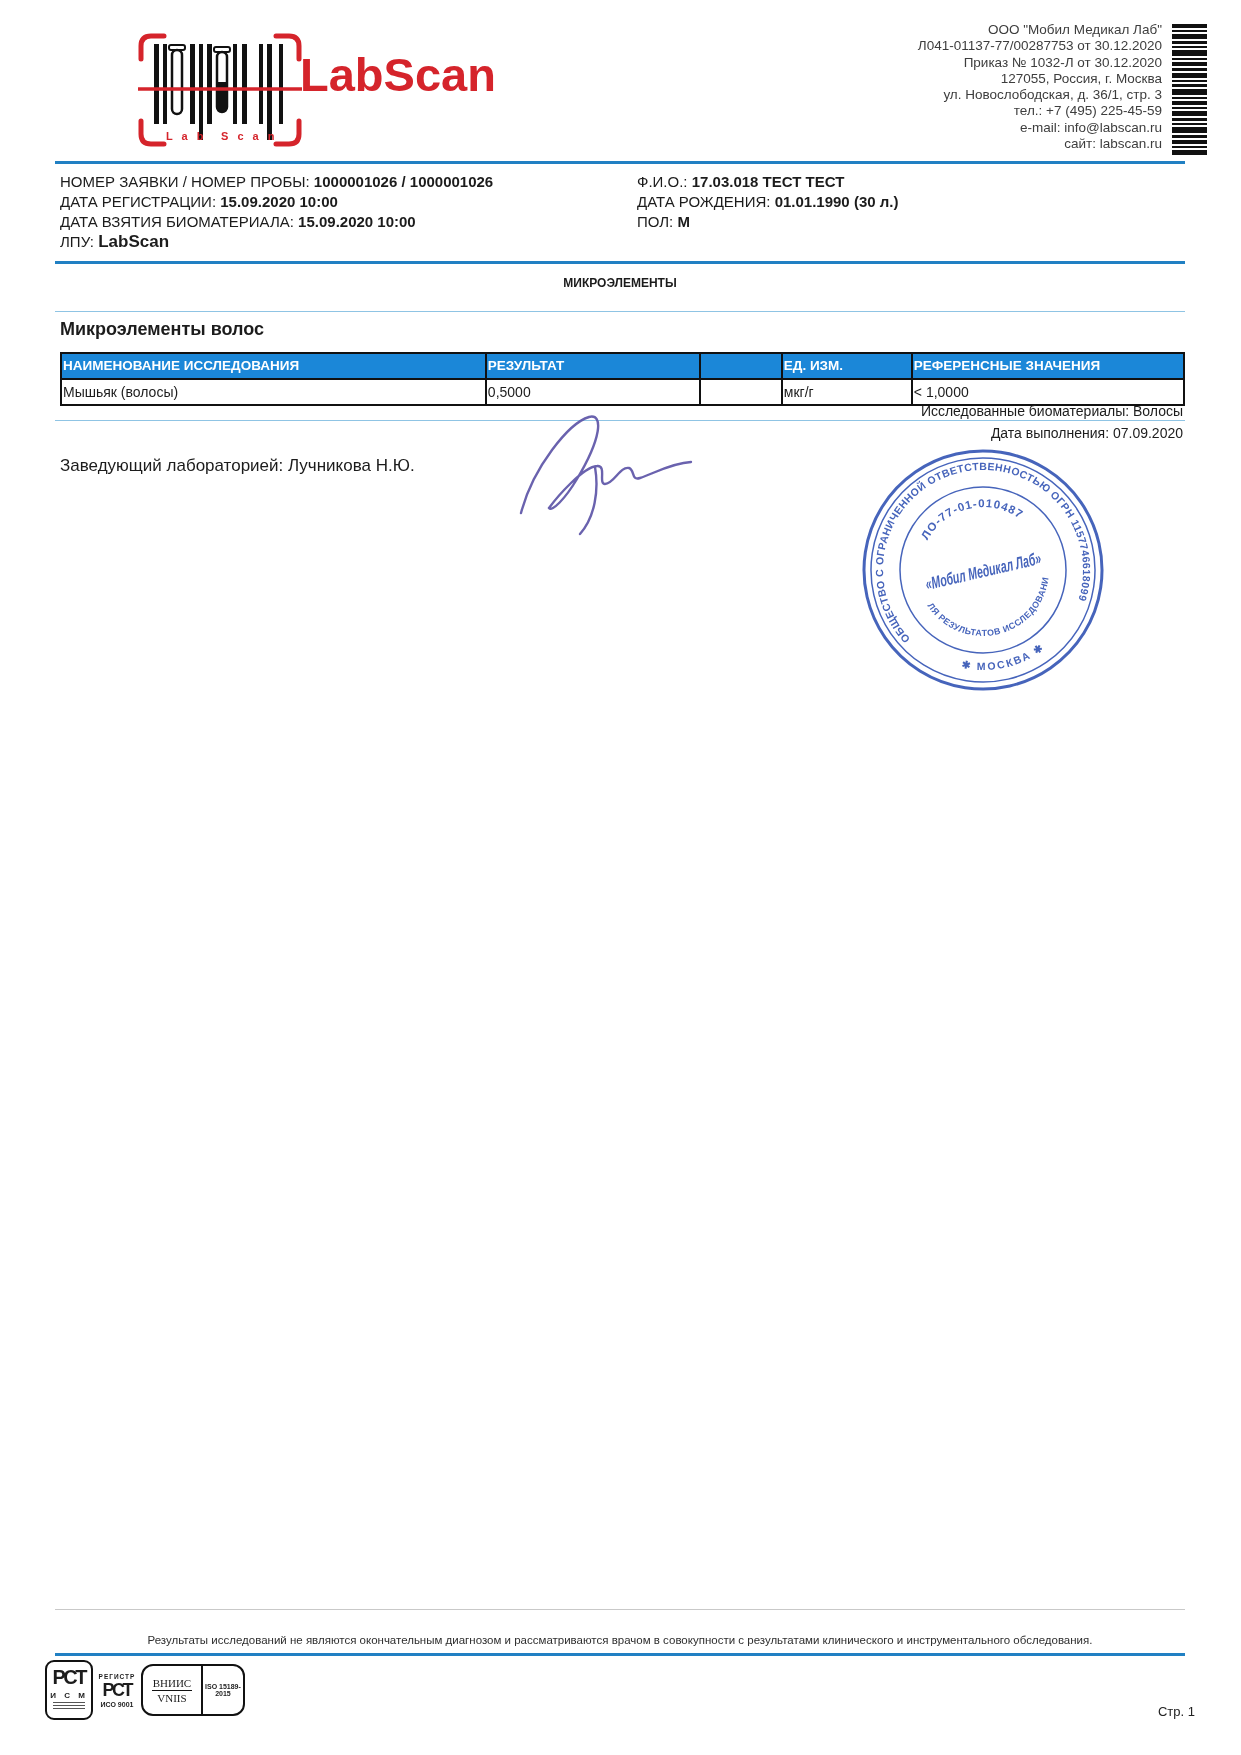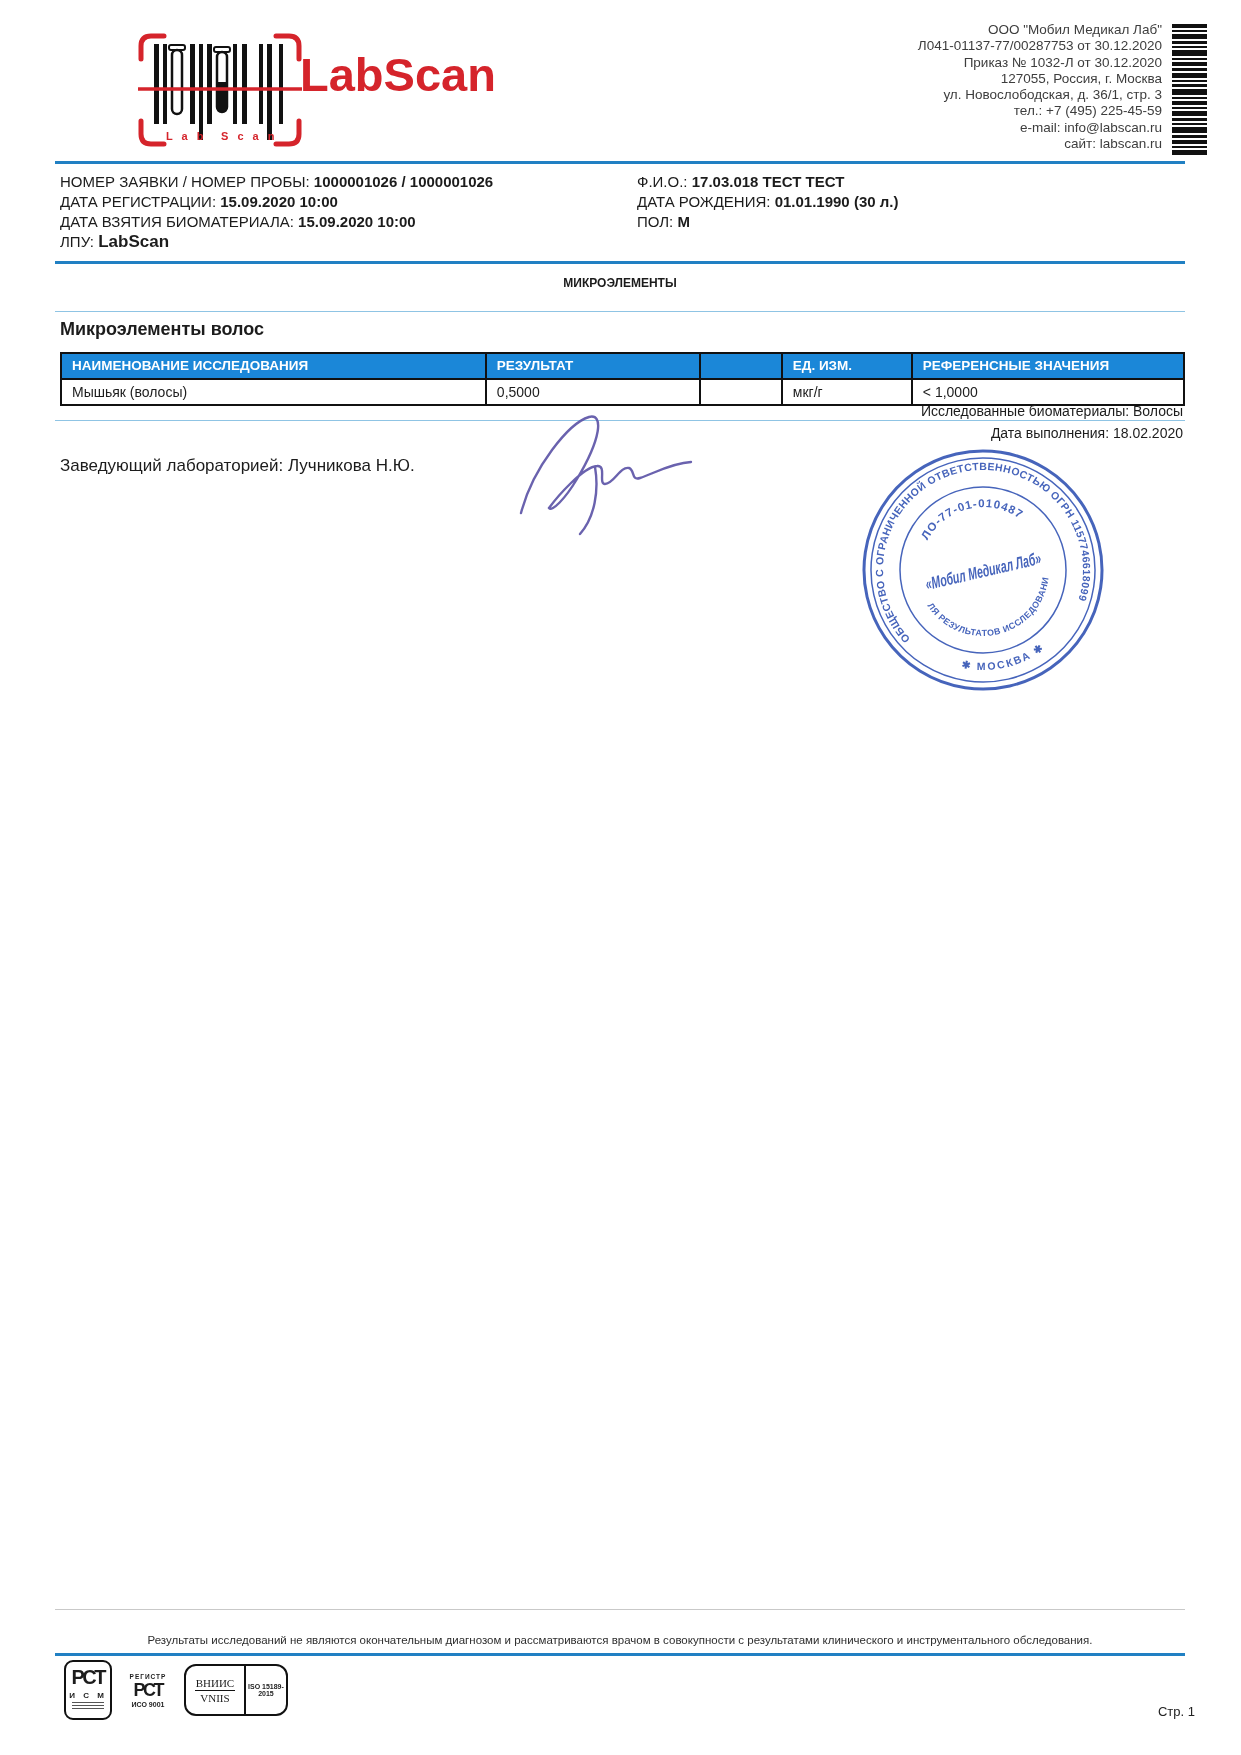--- a/index.html
+++ b/index.html
@@ -19,29 +19,29 @@
   .icol{position:absolute;top:0;}
   .icol.left{left:0;} .icol.right{left:577px;}
   .irow{line-height:20px;white-space:nowrap;}
   .irow b{font-weight:700;}
   .sec-title{left:55px;top:276px;width:1130px;text-align:center;font-size:12px;font-weight:700;}
   .sub-title{left:60px;top:319px;font-size:18px;font-weight:700;}
   
   .rtable{left:60px;top:352px;width:1121px;border:2px solid #111;font-size:14px;}
   .trow{display:flex;}
   .trow.head{background:#1b87d8;color:#fff;font-weight:700;font-size:13.5px;border-bottom:2px solid #111;}
-  .tcell{height:24px;line-height:24px;padding-left:10px;box-sizing:border-box;border-right:2px solid #111;
+  .tcell{height:24px;line-height:24px;padding-left:1px;box-sizing:border-box;border-right:2px solid #111;
          white-space:nowrap;overflow:hidden;}
   .tcell:last-child{border-right:none;}
   .c0{width:37.9%;} .c1{width:19.1%;} .c2{width:7.3%;} .c3{width:11.6%;} .c4{width:24.1%;}
   .rightline{left:55px;width:1128px;text-align:right;font-size:14px;}
   .labhead{left:60px;top:456px;font-size:17px;}
   
   .disclaimer{left:55px;top:1634px;width:1130px;text-align:center;font-size:11.5px;color:#2e2e2e;}
-  .badges{left:64px;top:1660px;display:flex;align-items:center;gap:12px;}
+  .badges{left:45px;top:1660px;display:flex;align-items:center;gap:0;}
   .badge.b1{width:44px;height:56px;border:2px solid #111;border-radius:9px;}
   .b1-mark,.b2-mark{font-weight:900;font-size:20px;letter-spacing:-2px;text-align:center;margin-top:4px;}
   .b1-letters{font-size:8px;font-weight:700;letter-spacing:3px;text-align:center;margin-top:2px;}
   .b1-lines{height:8px;margin:2px 6px 0;background:repeating-linear-gradient(#555 0 1px,transparent 1px 3px);}
   .badge.b2{width:48px;text-align:center;}
   .b2-arc{font-size:6.5px;font-weight:700;letter-spacing:1px;}
   .b2-mark{font-size:18px;margin-top:0;}
   .b2-sub{font-size:7px;font-weight:700;}
   .badge.b3{width:100px;height:48px;border:2px solid #111;border-radius:12px;display:flex;overflow:hidden;}
   .b3-left{flex:1.6;display:flex;flex-direction:column;justify-content:center;align-items:center;
@@ -169,21 +169,21 @@
       <div class="tcell c0">Мышьяк (волосы)</div>
       <div class="tcell c1">0,5000</div>
       <div class="tcell c2"></div>
       <div class="tcell c3">мкг/г</div>
       <div class="tcell c4">&lt; 1,0000</div>
     </div>
   </div>
 
   <div class="abs rightline" style="top:403px">Исследованные биоматериалы: Волосы</div>
   <div class="abs hr-light" style="top:420px"></div>
-  <div class="abs rightline" style="top:425px">Дата выполнения: 18.02.2020</div>
+  <div class="abs rightline" style="top:425px">Дата выполнения: 07.09.2020</div>
 
   <div class="abs labhead">Заведующий лабораторией: Лучникова Н.Ю.</div>
 
   <svg class="abs" style="left:503px;top:405px" width="200" height="135" viewBox="0 0 200 135">
     <g fill="none" stroke="#5a52a6" stroke-width="2.4" stroke-linecap="round" opacity="0.9">
       <path d="M 18,108 C 30,62 66,18 86,12 C 101,8 98,34 74,74 C 62,94 49,107 46,103 C 54,92 80,62 94,61 C 104,60 95,79 102,79 C 111,79 117,61 126,63 C 132,65 128,76 137,73 C 150,69 168,58 188,57"></path>
       <path d="M 92,62 C 96,85 92,112 77,129"></path>
     </g>
   </svg>
 

